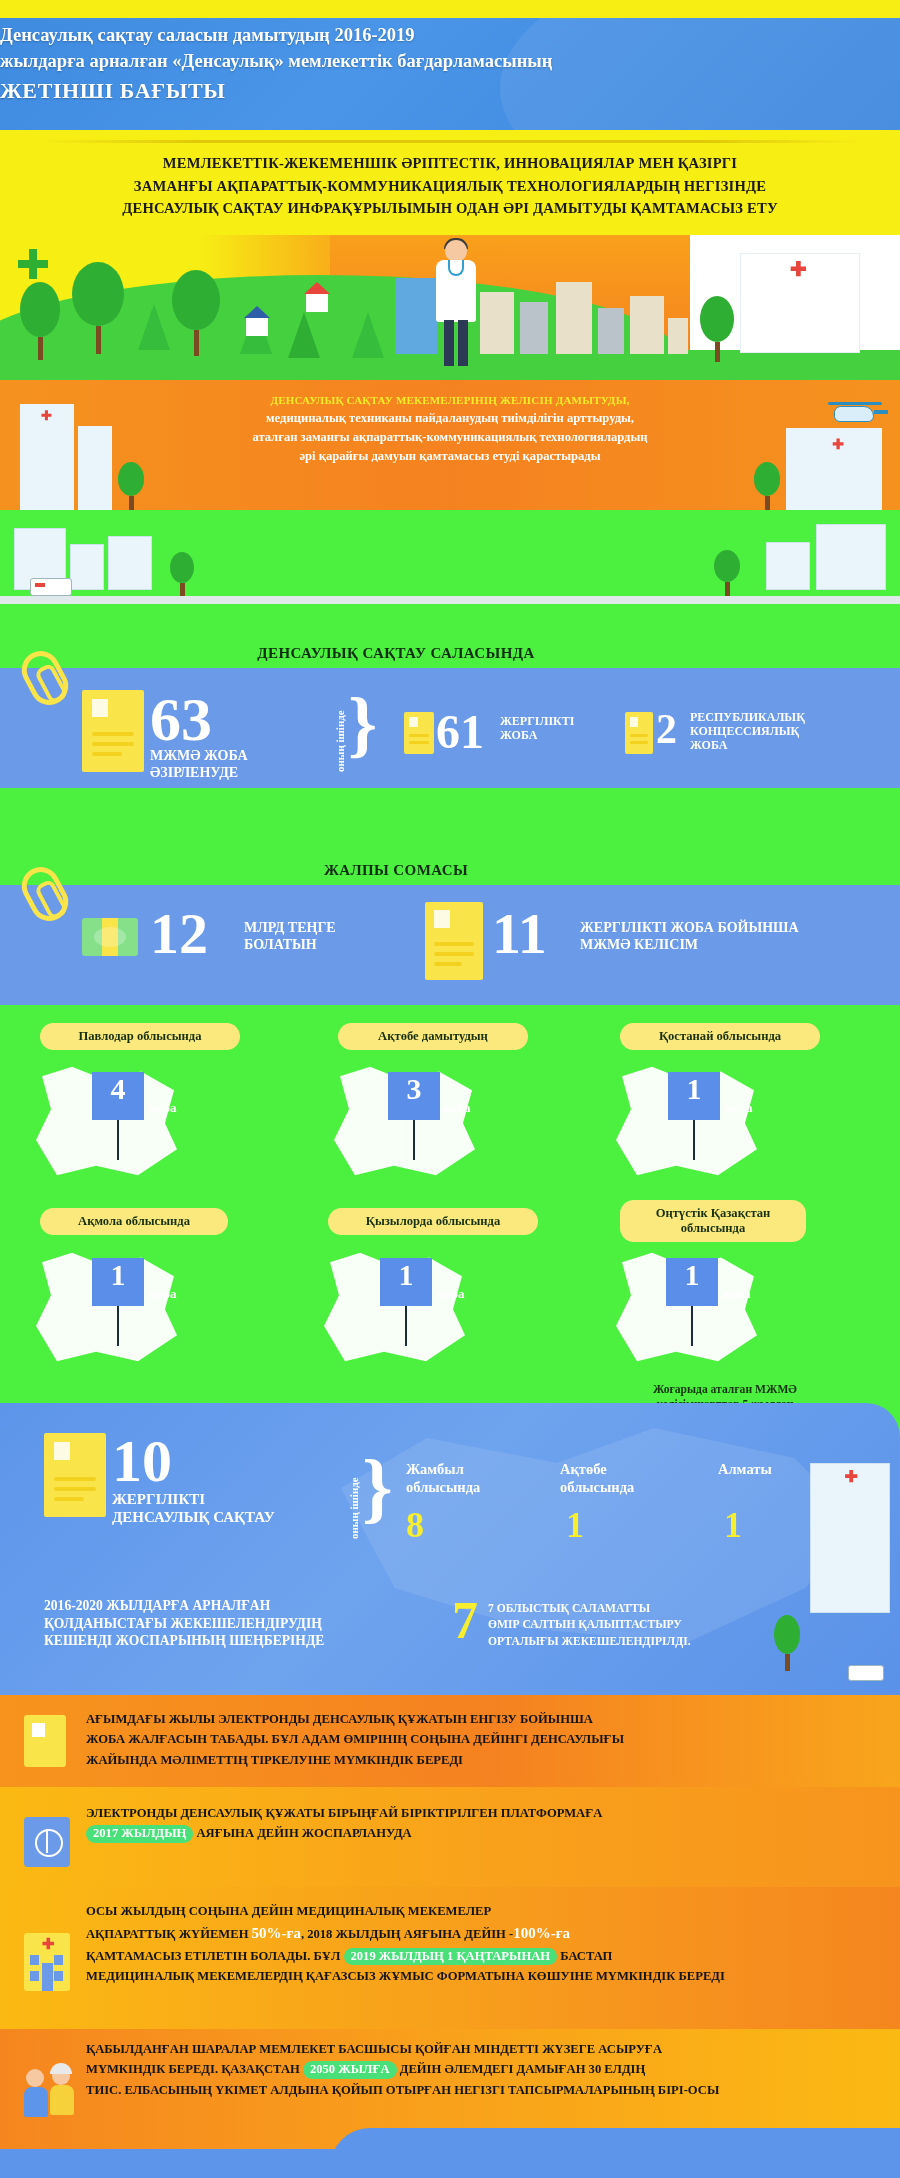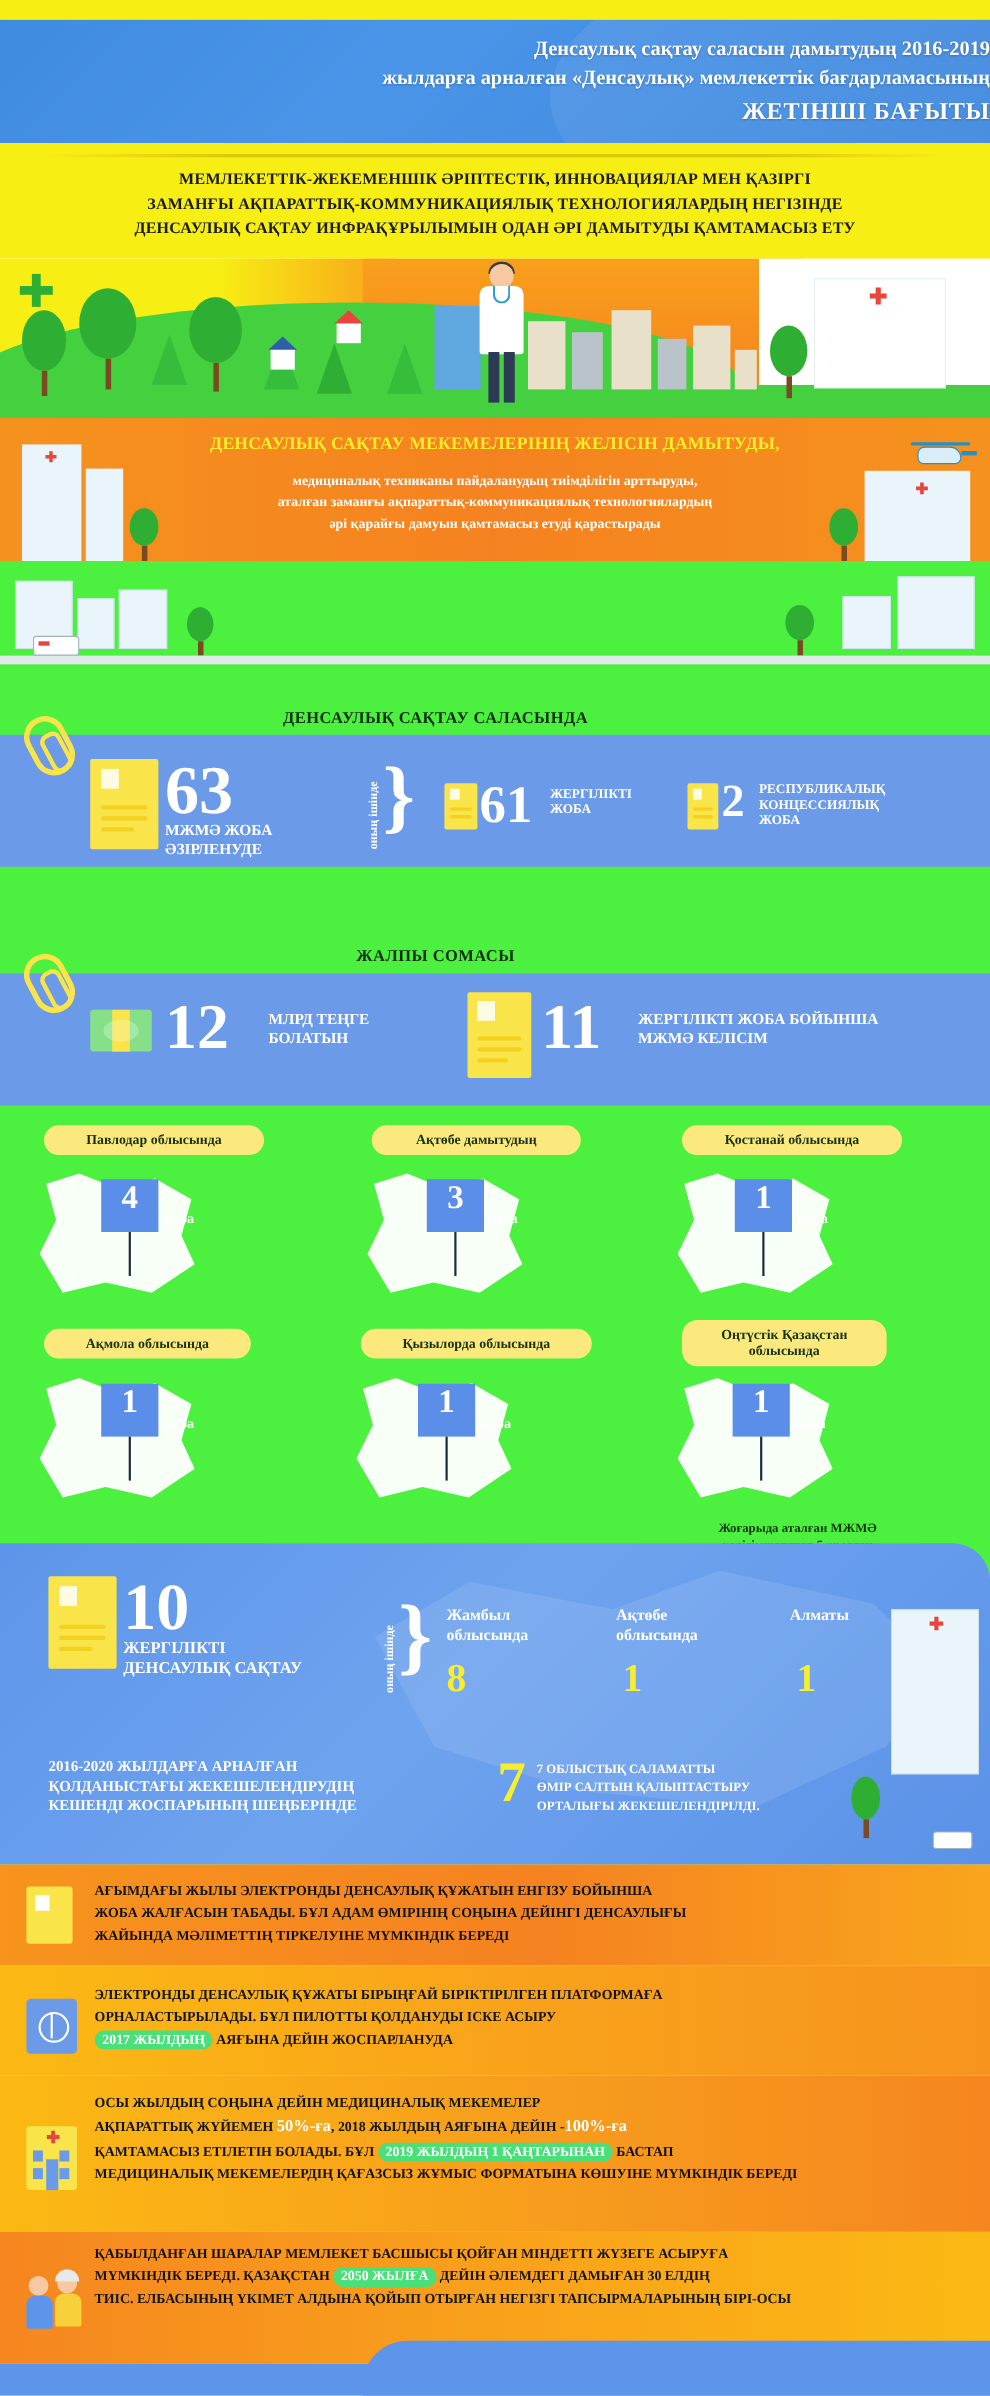--- a/index.html
+++ b/index.html
@@ -20,22 +20,22 @@
     position:absolute; left:0; top:18px; width:900px; height:112px;
     background:linear-gradient(135deg,#3f8be0 0%,#4a95e8 40%,#3d86dd 100%);
     overflow:hidden;
   }
   .band-title:after{
     content:""; position:absolute; right:-120px; top:-60px;
     width:520px; height:260px; border-radius:50%;
     background:rgba(255,255,255,0.07);
   }
   .title-text{
-    position:relative; z-index:2; color:#ffffff; text-align:right;
-    padding-top:14px; font-weight:bold;
+    position:relative; z-index:2; color:#ffffff; text-align:left;
+    padding-top:4px; font-weight:bold;
     font-family:"Liberation Serif", serif;
     font-size:18.5px; line-height:1.42;
     text-shadow:0 1px 2px rgba(0,0,0,.25);
   }
   .title-text .big{ font-size:22px; letter-spacing:.6px; }
 
   
   .band-goal{
     position:absolute; left:0; top:130px; width:900px; height:105px;
     background:#f7ee14;
@@ -104,21 +104,21 @@
   .band-orange{
     position:absolute; left:0; top:380px; width:900px; height:130px;
     background:linear-gradient(90deg,#f5921e 0%,#f58220 50%,#f5921e 100%);
     overflow:hidden;
   }
   .ob-text{
     position:absolute; left:120px; right:120px; top:12px; text-align:center;
     font-family:"Liberation Serif", serif; color:#ffffff;
     font-size:12.6px; line-height:1.52; font-weight:bold;
   }
-  .ob-head{ color:#f9ee2a; font-size:16px; letter-spacing:.2px; margin-bottom:12px;}
+  .ob-head{ color:#f9ee2a; font-size:11px; letter-spacing:.2px; margin-bottom:0;}
   .ob-bldg{ position:absolute; background:#eaf4fb; }
   .heli{ position:absolute; right:18px; top:18px; width:54px;height:26px;}
   .heli .body{ position:absolute; left:6px; top:8px; width:40px;height:16px;background:#d9eef8;border-radius:9px 14px 8px 8px;border:1.5px solid #2a8ec0;}
   .heli .rotor{ position:absolute; left:0; top:4px; width:54px;height:3px;background:#2a8ec0;border-radius:2px;}
   .heli .tail{ position:absolute; right:-6px; top:12px; width:14px;height:4px;background:#2a8ec0;}
 
   
   .band-green{
     position:absolute; left:0; top:510px; width:900px; height:1185px;
     background:#4cf03f;
@@ -596,21 +596,20 @@
       <div>ЖАЙЫНДА МӘЛІМЕТТІҢ ТІРКЕЛУІНЕ МҮМКІНДІК БЕРЕДІ</div>
     </div>
   </div>
 
   <div class="sec-o sec-o2">
     <div class="icon-box" style="top:30px;">
         <div class="globe-sm"></div>
       </div>
     <div class="sec-o-txt" style="top:16px;">
       <div>ЭЛЕКТРОНДЫ ДЕНСАУЛЫҚ ҚҰЖАТЫ БІРЫҢҒАЙ БІРІКТІРІЛГЕН ПЛАТФОРМАҒА</div>
-      <div>ОРНАЛАСТЫРЫЛАДЫ. БҰЛ ПИЛОТТЫ ҚОЛДАНУДЫ ІСКЕ АСЫРУ</div>
       <div><span class="hl">2017 ЖЫЛДЫҢ</span><span> АЯҒЫНА ДЕЙІН ЖОСПАРЛАНУДА</span></div>
     </div>
   </div>
 
   <div class="sec-o sec-o3">
     <div class="icon-box" style="top:46px;">
       <div class="hosp-sm">
         <div class="cr">✚</div>
         <div class="w1" style="left:6px;top:22px;"></div>
         <div class="w1" style="left:30px;top:22px;"></div>

